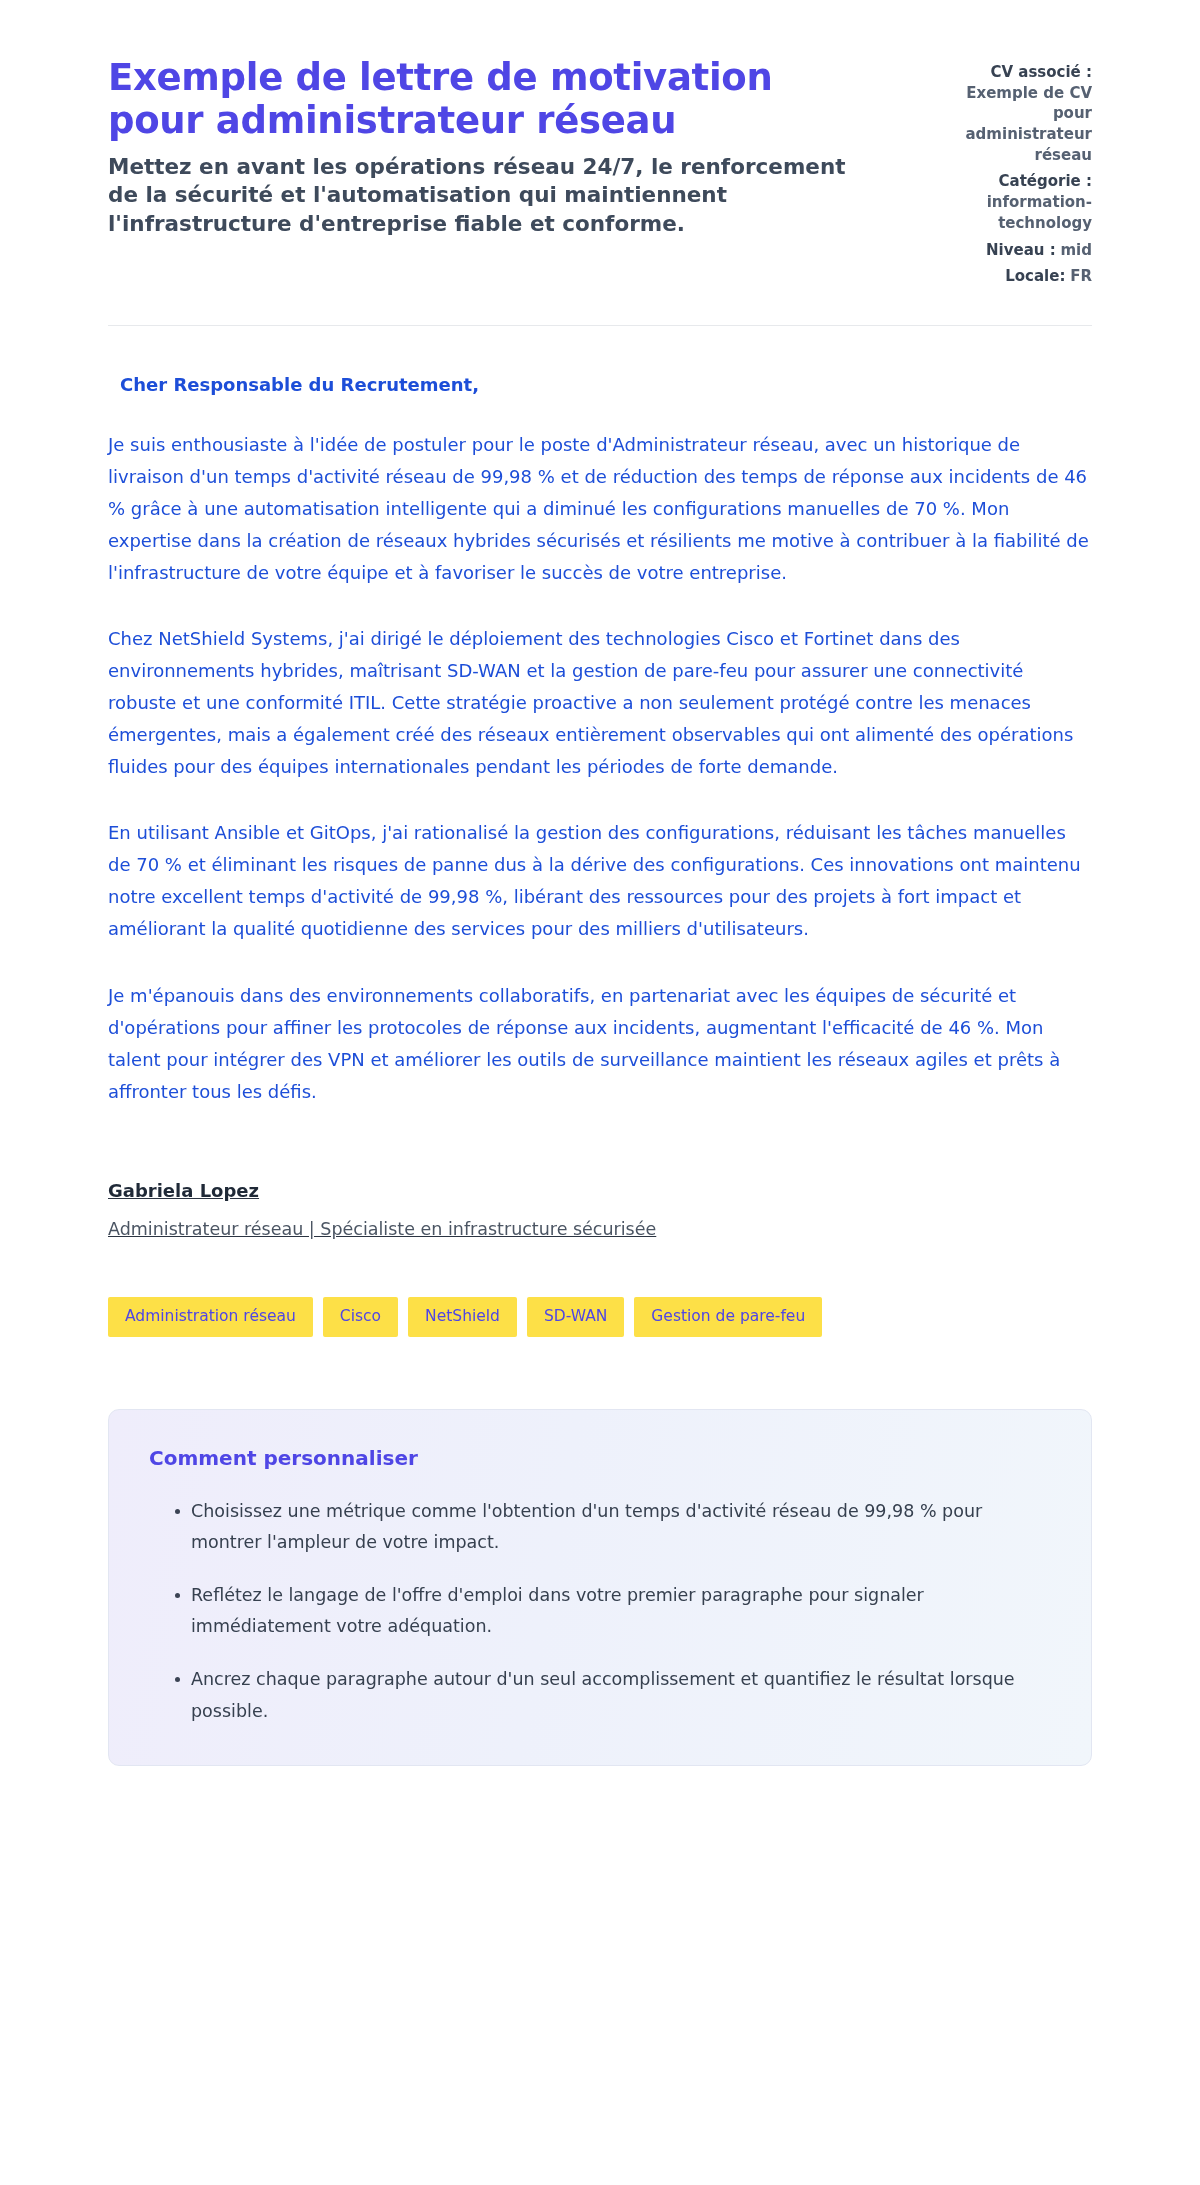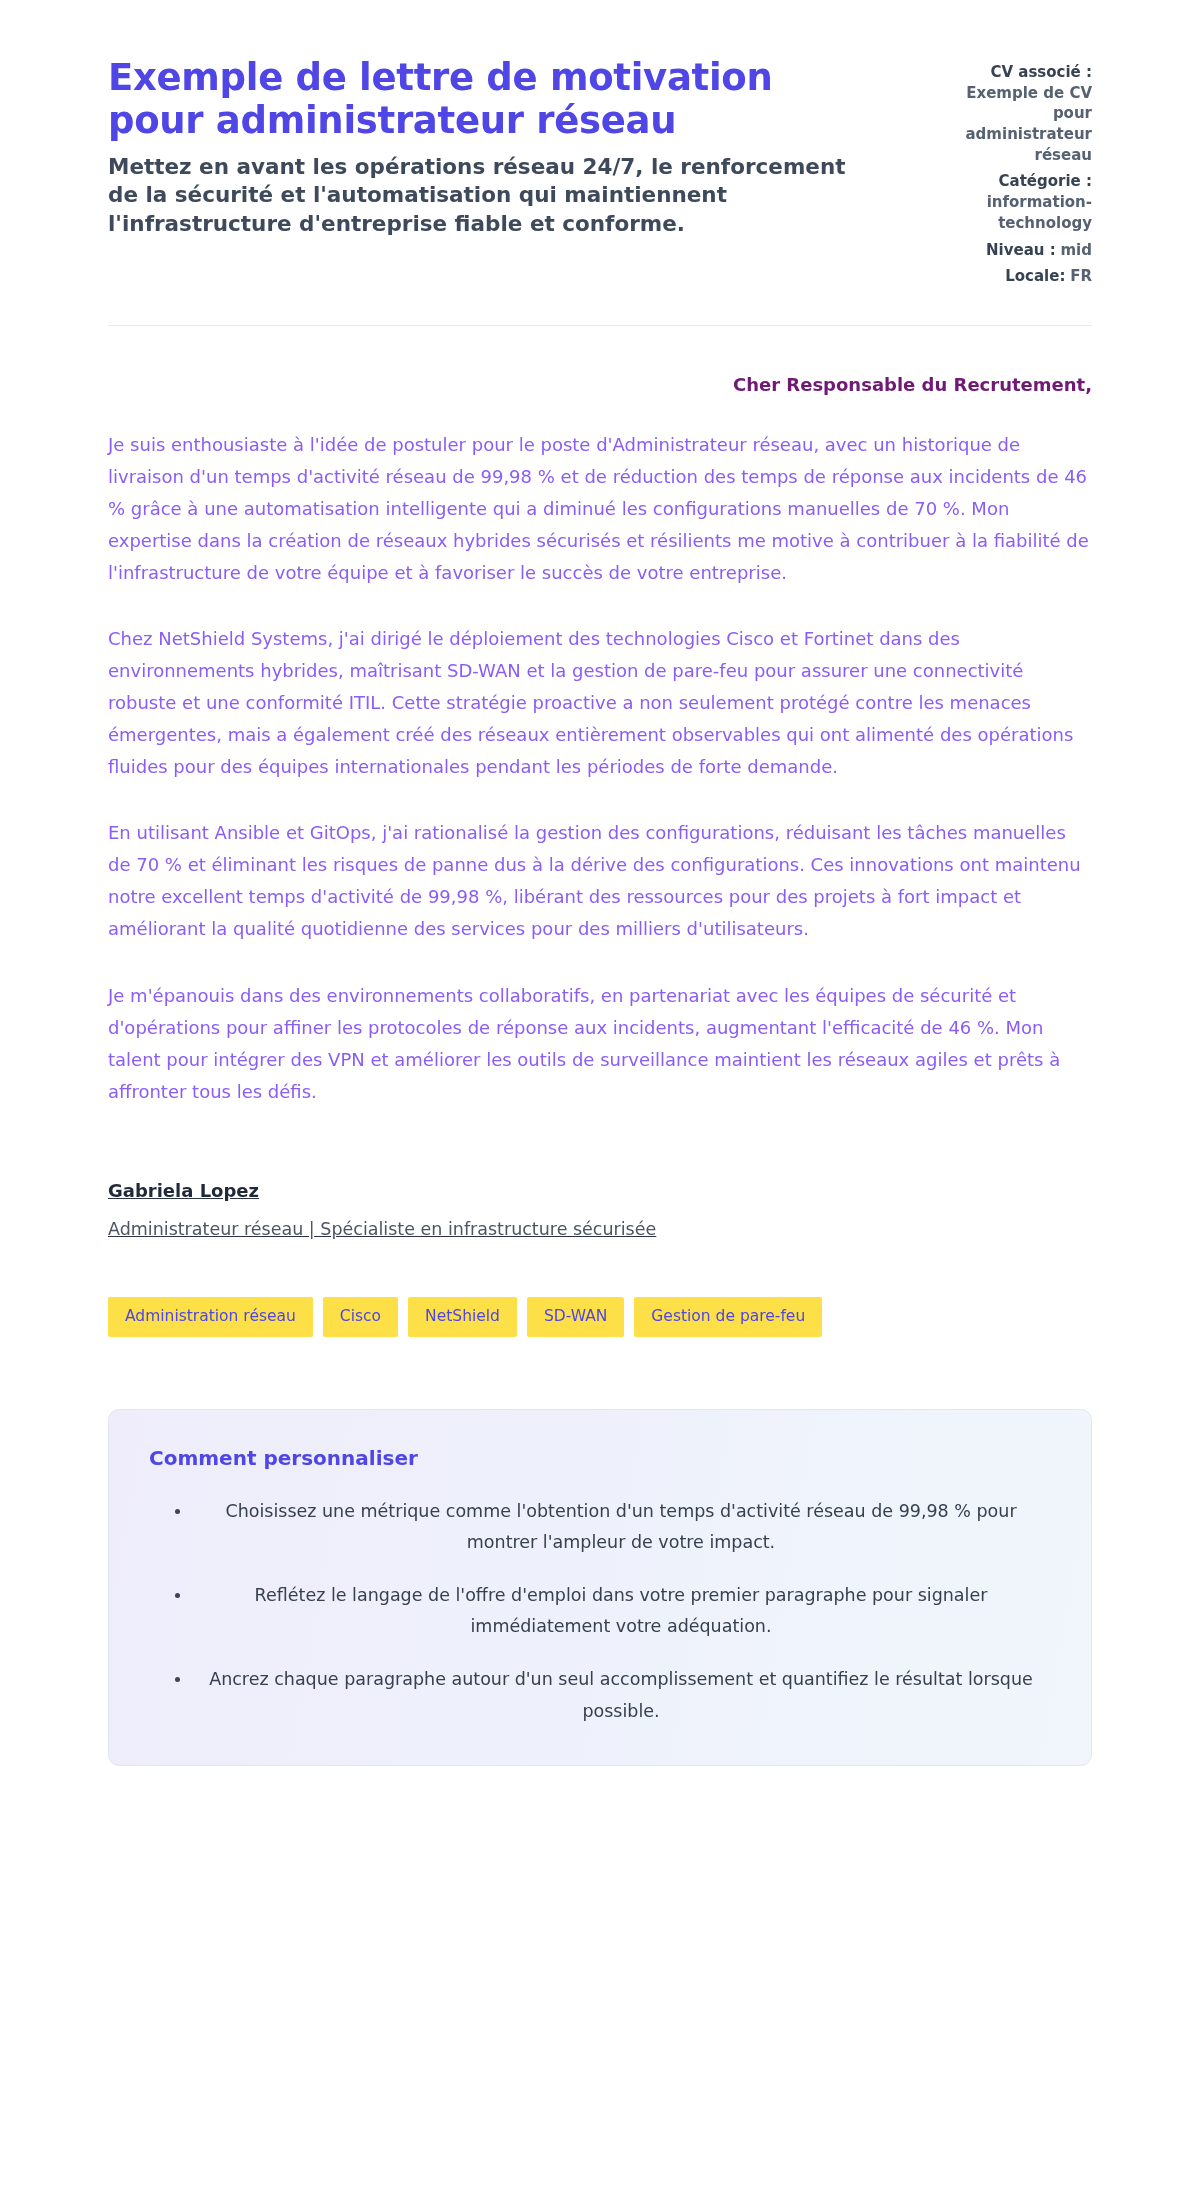--- a/index.html
+++ b/index.html
@@ -81,30 +81,29 @@
     height: 0;
   }
 
   
   .letter { padding-top: 46px; }
 
   .salutation {
     margin: 0 0 32px 12px;
     font-size: 18px;
     font-weight: 700;
-    color: #701a75;
-    line-height: 1.4;
-    text-align: right;
+    color: #1d4ed8;
+    line-height: 1.4;
   }
 
   .para {
     margin: 0 0 34px 0;
     font-size: 18px;
     line-height: 1.78;
-    color: #8b5cf6;
+    color: #1d4ed8;
     max-width: 1000px;
   }
 
   
   .signature { padding-top: 36px; text-decoration: underline; }
 
   .sign-name {
     margin: 0 0 14px 0;
     font-size: 18px;
     font-weight: 700;
@@ -151,21 +150,20 @@
     font-size: 20px;
     font-weight: 700;
     color: #4f46e5;
     line-height: 1.4;
   }
 
   .callout-list {
     margin: 0;
     padding: 0 0 0 26px;
     list-style: none;
-    text-align: center;
   }
 
   .callout-item {
     position: relative;
     font-size: 17.5px;
     line-height: 1.78;
     color: #36404f;
     margin-bottom: 22px;
     padding-left: 16px;
     max-width: 900px;

